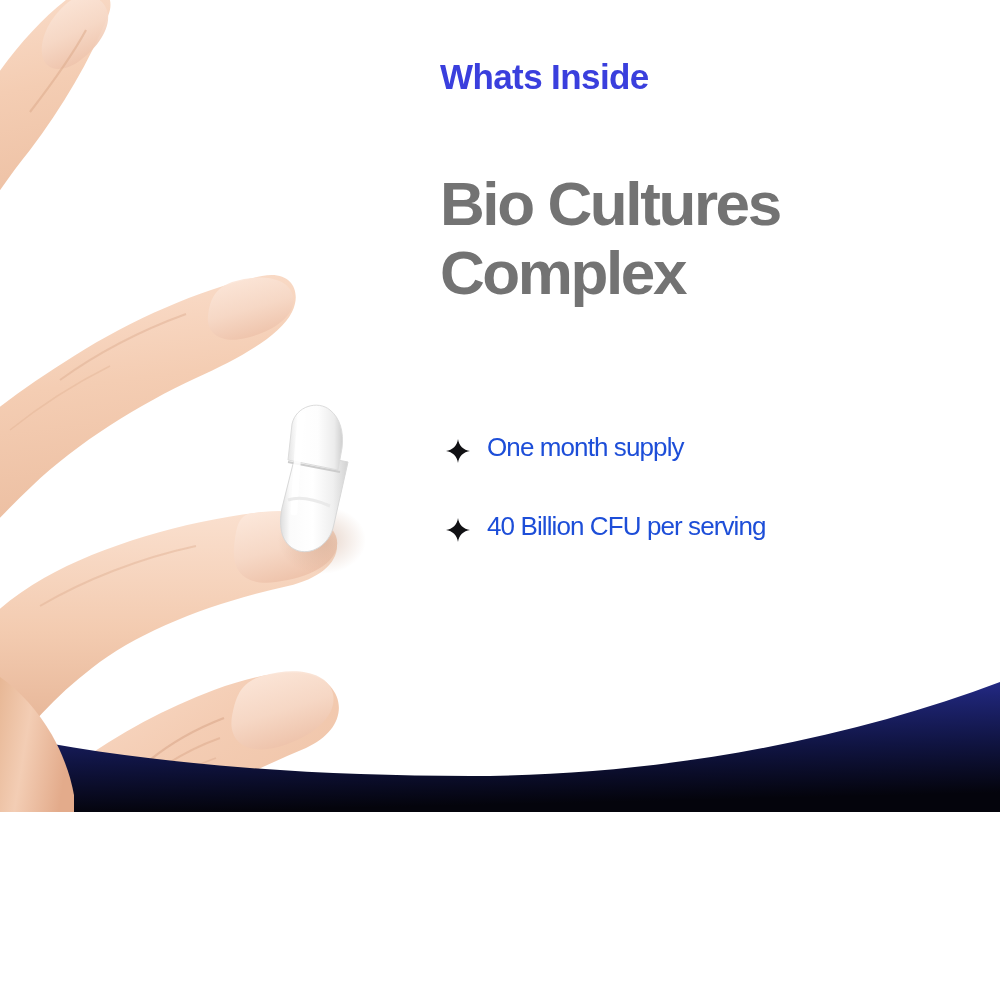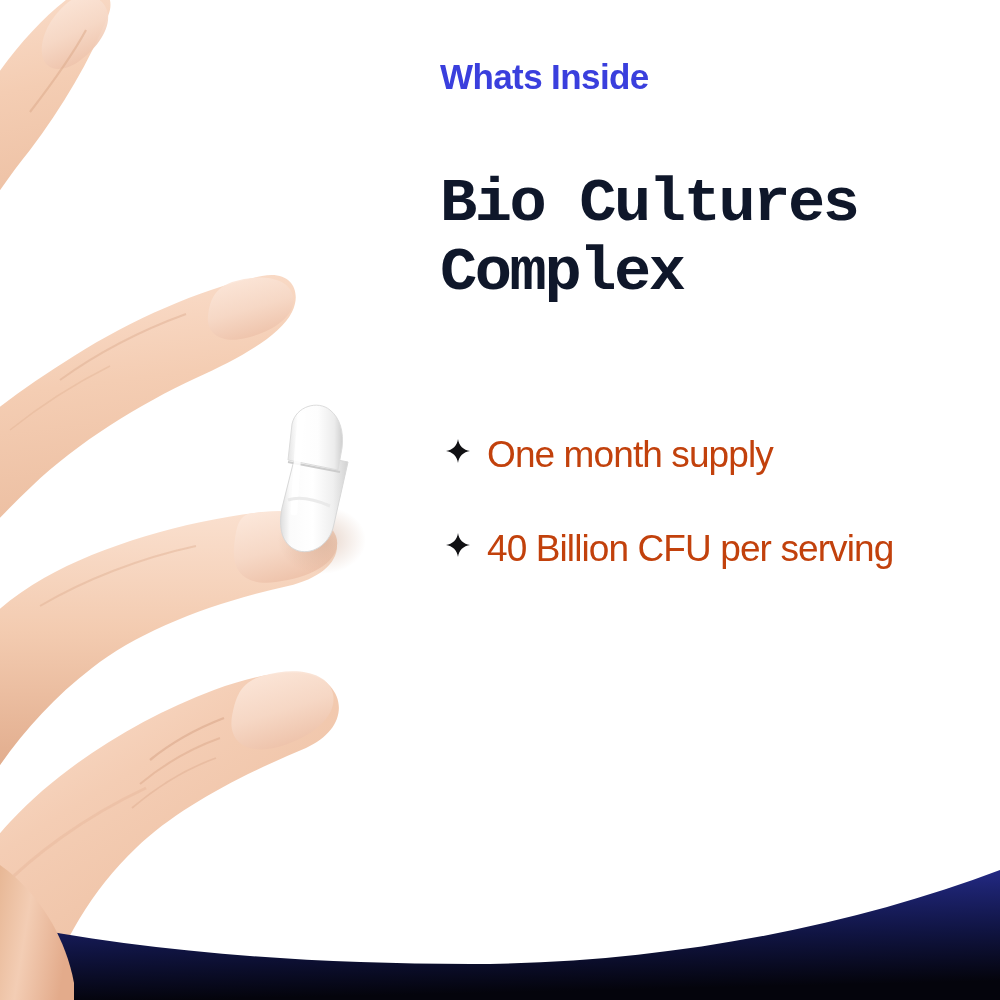--- a/index.html
+++ b/index.html
@@ -8,21 +8,21 @@
     padding: 0;
     background: #ffffff;
   }
   body {
     font-family: "Liberation Sans", sans-serif;
     -webkit-font-smoothing: antialiased;
   }
   #stage {
     position: relative;
     width: 1000px;
-    height: 1000px;
+    height: 812px;
     overflow: hidden;
     background: #ffffff;
   }
 
   
   .photo-panel {
     position: absolute;
     left: 0;
     top: 0;
     width: 420px;
@@ -58,40 +58,39 @@
 
   .headline {
     position: absolute;
     left: 0;
     top: 127px;
     width: 545px;
     font-size: 62px;
     font-weight: 700;
     line-height: 1.12;
     letter-spacing: -2.4px;
-    color: #0f172a;
-    font-family: Liberation Mono, monospace;
+    color: #737373;
   }
   .headline .hl-line { display: block; white-space: nowrap; }
 
   .bullets {
     position: absolute;
     left: 5px;
     top: 430px;
     width: 540px;
   }
   .bullet-row {
     position: relative;
     display: block;
     padding-left: 42px;
-    font-size: 37px;
+    font-size: 26px;
     font-weight: 500;
     letter-spacing: -0.9px;
     line-height: 1.35;
-    color: #c2410c;
+    color: #1d4ed8;
   }
   .bullet-row + .bullet-row { margin-top: 44px; }
 
   .star-icon {
     position: absolute;
     left: 1px;
     top: 9px;
     width: 24px;
     height: 24px;
     display: block;

